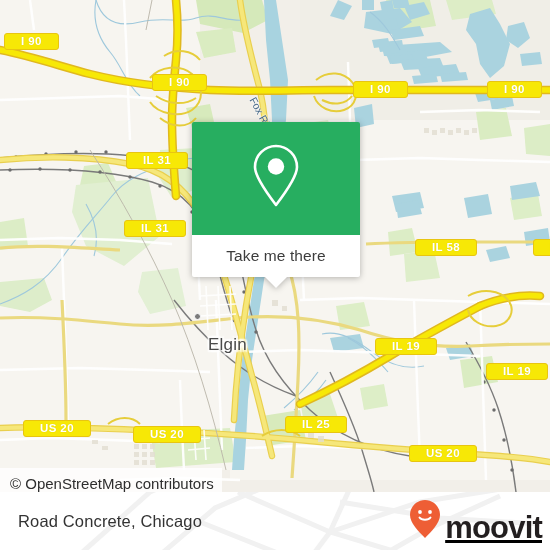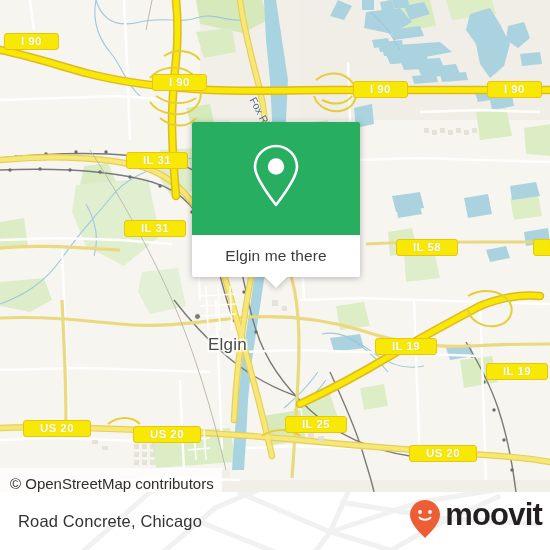--- a/index.html
+++ b/index.html
@@ -177,22 +177,23 @@
     color: #333333;
     letter-spacing: 0.15px;
     white-space: nowrap;
   }
   #brand {
     position: absolute;
     right: 8px;
     top: 50%;
     transform: translateY(-50%);
     display: flex;
-    align-items: flex-start;
+    align-items: flex-end;
     gap: 4px;
+    text-decoration: underline;
   }
   #brand-text {
     font-family: "Liberation Sans", sans-serif;
     font-size: 31px;
     font-weight: bold;
     color: #231f20;
     letter-spacing: -0.8px;
     line-height: 1;
   }
 </style>
@@ -466,21 +467,21 @@
       </g>
     </svg>
 
     <div>
       <div class="shield" style="left:4px;  top:33px;">I 90</div>
       <div class="shield" style="left:152px;top:74px;">I 90</div>
       <div class="shield" style="left:353px;top:81px;">I 90</div>
       <div class="shield" style="left:487px;top:81px;">I 90</div>
       <div class="shield" style="left:126px;top:152px;">IL 31</div>
       <div class="shield" style="left:124px;top:220px;">IL 31</div>
-      <div class="shield" style="left:396px;top:239px;">IL 58</div>
+      <div class="shield" style="left:415px;top:239px;">IL 58</div>
       <div class="shield" style="left:533px;top:239px;">IL 5</div>
       <div class="shield" style="left:375px;top:338px;">IL 19</div>
       <div class="shield" style="left:486px;top:363px;">IL 19</div>
       <div class="shield" style="left:285px;top:416px;">IL 25</div>
       <div class="shield" style="left:23px; top:420px;">US 20</div>
       <div class="shield" style="left:133px;top:426px;">US 20</div>
       <div class="shield" style="left:409px;top:445px;">US 20</div>
     </div>
 
     <div class="water-label" style="left:258px; top:95px; transform:rotate(62deg);">Fox River</div>
@@ -492,21 +493,21 @@
       <div id="popup-top">
         <span>
           <svg width="54" height="70" viewBox="0 0 54 70" aria-hidden="true">
             <path d="M27 4 C15.4 4 6 13.4 6 25 C6 35.5 20.5 54.5 27 63
                      C33.5 54.5 48 35.5 48 25 C48 13.4 38.6 4 27 4 Z" fill="none" stroke="#ffffff" stroke-width="2.6" stroke-linejoin="round"></path>
             <circle cx="27" cy="24.5" r="8.2" fill="#ffffff"></circle>
           </svg>
         </span>
       </div>
       <div id="popup-bottom">
-        <span id="popup-cta">Elgin me there</span>
+        <span id="popup-cta">Take me there</span>
         <div id="popup-tail"></div>
       </div>
     </div>
 
     <div id="attribution">
       <span>© OpenStreetMap contributors</span>
     </div>
   </div>
 
   <div id="footer">

